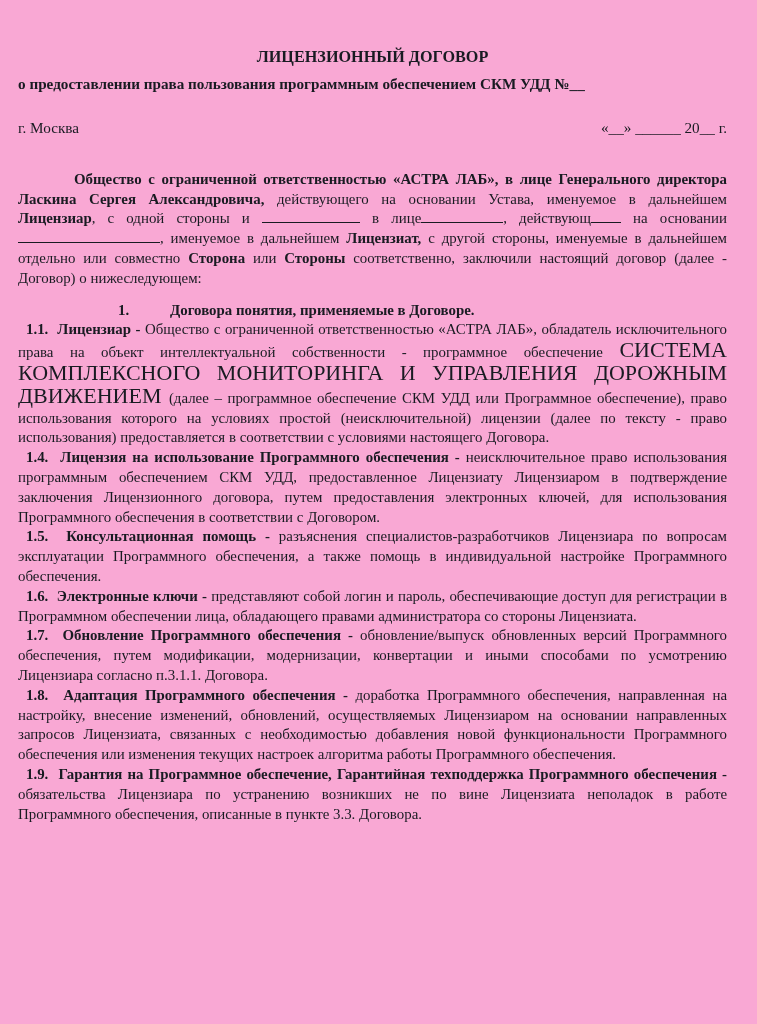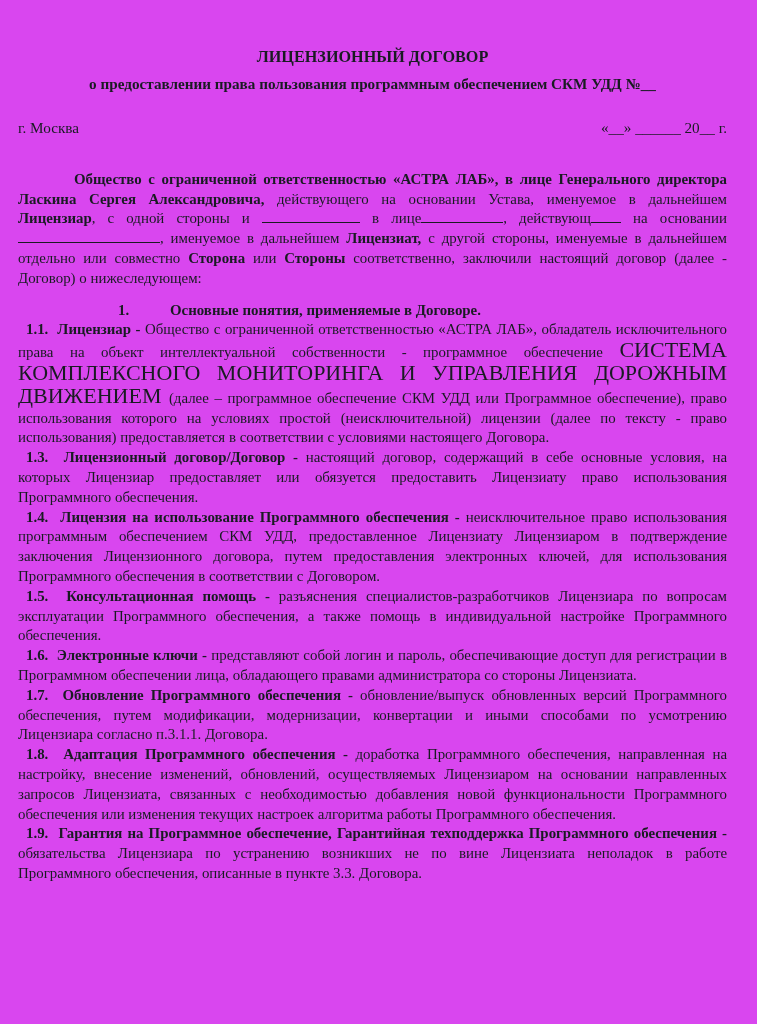--- a/index.html
+++ b/index.html
@@ -2,36 +2,36 @@
 <html lang="ru"><head>
 <meta charset="utf-8">
 <style>
   html, body { margin: 0; padding: 0; background: #ffffff; }
   .page {
     position: relative;
     width: 757px;
     height: 1024px;
     box-sizing: border-box;
     padding: 46px 30px 0 18px;
-    background: #d946ef;
+    background: #f9a8d4;
     overflow: hidden;
     font-family: "Liberation Serif", "DejaVu Serif", serif;
     font-size: 14.9px;
     line-height: 19.8px;
     color: #191b22;
   }
   .doc-title {
     text-align: center;
     font-weight: bold;
     font-size: 16.2px;
     line-height: 22px;
     margin: 0 0 5px 0;
   }
   .doc-subtitle {
-    text-align: center;
+    text-align: left;
     font-weight: bold;
     font-size: 15.2px;
     line-height: 21px;
     margin: 0;
   }
   .dateline {
     display: flex;
     justify-content: space-between;
     align-items: baseline;
     margin-top: 24px;
@@ -71,23 +71,22 @@
   <p class="doc-title">ЛИЦЕНЗИОННЫЙ ДОГОВОР</p>
   <p class="doc-subtitle">о предоставлении права пользования программным обеспечением СКМ УДД №__</p>
 
   <div class="dateline">
     <span>г. Москва</span>
     <span>«__»  ______  20__ г.</span>
   </div>
 
   <div class="doc-body">
       <p class="preamble"><span class="bold">Общество с ограниченной ответственностью «АСТРА ЛАБ», в лице Генерального директора Ласкина Сергея Александровича, </span><span>действующего на основании Устава, именуемое в дальнейшем </span><span class="bold">Лицензиар</span><span>, с одной стороны и </span><span class="blank" style="width: 98px;"></span><span> в лице</span><span class="blank" style="width: 82px;"></span><span>, действующ</span><span class="blank" style="width: 30px;"></span><span> на основании </span><span class="blank" style="width: 142px;"></span><span>, именуемое в дальнейшем </span><span class="bold">Лицензиат,</span><span> с другой стороны, именуемые в дальнейшем отдельно или совместно </span><span class="bold">Сторона</span><span> или </span><span class="bold">Стороны</span><span> соответственно, заключили настоящий договор (далее - Договор) о нижеследующем:</span></p>
-      <p class="heading"><span class="heading-num">1.</span><span>Основные понятия, применяемые в Договоре.</span></p>
+      <p class="heading"><span class="heading-num">1.</span><span>Договора понятия, применяемые в Договоре.</span></p>
       <p class="item"><span class="bold">1.1.&nbsp; Лицензиар - </span><span>Общество с ограниченной ответственностью «АСТРА ЛАБ», обладатель исключительного права на объект интеллектуальной собственности - программное обеспечение </span><span class="big-caps">СИСТЕМА КОМПЛЕКСНОГО МОНИТОРИНГА И УПРАВЛЕНИЯ ДОРОЖНЫМ ДВИЖЕНИЕМ </span><span>(далее – программное обеспечение СКМ УДД или Программное обеспечение), право использования которого на условиях простой (неисключительной) лицензии (далее по тексту - право использования) предоставляется в соответствии с условиями настоящего Договора.</span></p>
-      <p class="item"><span class="bold">1.3.&nbsp; Лицензионный договор/Договор - </span><span>настоящий договор, содержащий в себе основные условия, на которых Лицензиар предоставляет или обязуется предоставить Лицензиату право использования Программного обеспечения.</span></p>
       <p class="item"><span class="bold">1.4.&nbsp; Лицензия на использование Программного обеспечения - </span><span>неисключительное право использования программным обеспечением СКМ УДД, предоставленное Лицензиату Лицензиаром в подтверждение заключения Лицензионного договора, путем предоставления электронных ключей, для использования Программного обеспечения в соответствии с Договором.</span></p>
       <p class="item"><span class="bold">1.5.&nbsp; Консультационная помощь - </span><span> разъяснения специалистов-разработчиков Лицензиара по вопросам эксплуатации Программного обеспечения, а также помощь в индивидуальной настройке Программного обеспечения.</span></p>
       <p class="item"><span class="bold">1.6.&nbsp; Электронные ключи - </span><span>представляют собой логин и пароль, обеспечивающие доступ для регистрации в Программном обеспечении лица, обладающего правами администратора со стороны Лицензиата.</span></p>
       <p class="item"><span class="bold">1.7.&nbsp; Обновление Программного обеспечения - </span><span>обновление/выпуск обновленных версий Программного обеспечения, путем модификации, модернизации, конвертации и иными способами по усмотрению Лицензиара согласно п.3.1.1. Договора.</span></p>
       <p class="item"><span class="bold">1.8.&nbsp; Адаптация Программного обеспечения - </span><span>доработка Программного обеспечения, направленная на настройку, внесение изменений, обновлений, осуществляемых Лицензиаром на основании направленных запросов Лицензиата, связанных с необходимостью добавления новой функциональности Программного обеспечения или изменения текущих настроек алгоритма работы Программного обеспечения.</span></p>
       <p class="item"><span class="bold">1.9.&nbsp; Гарантия на Программное обеспечение, Гарантийная техподдержка Программного обеспечения - </span><span>обязательства Лицензиара по устранению возникших не по вине Лицензиата неполадок в работе Программного обеспечения, описанные в пункте 3.3. Договора.</span></p>
     </div>
 </div>
 
 </body></html>

